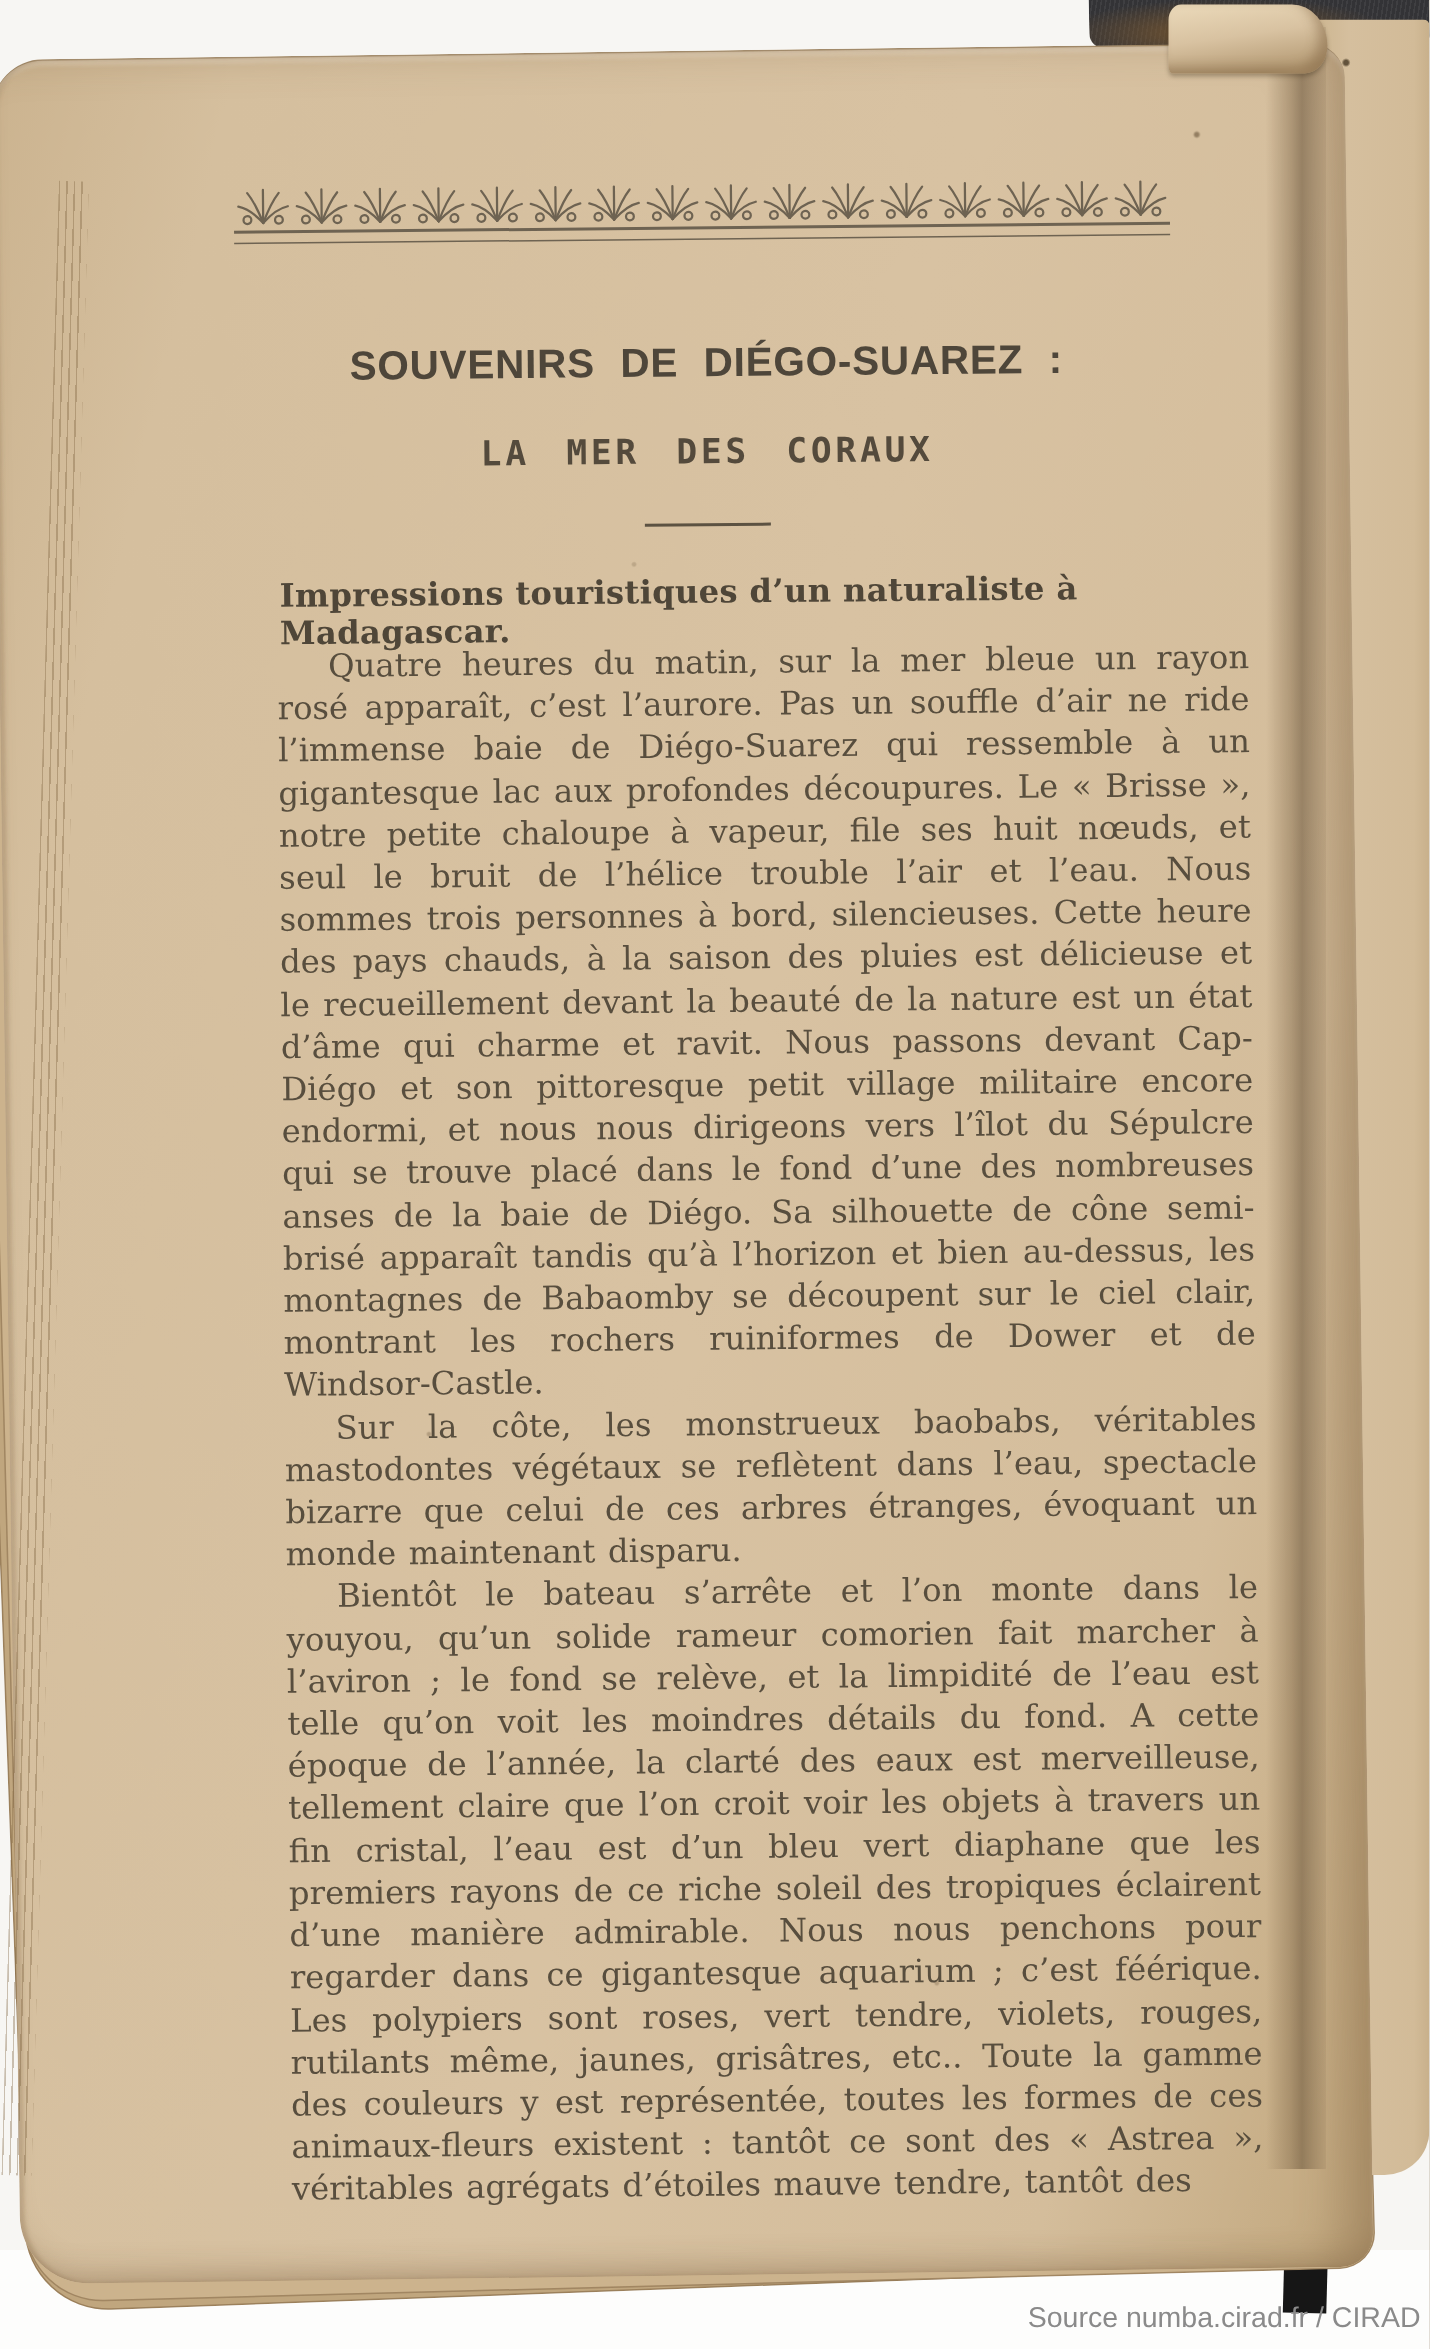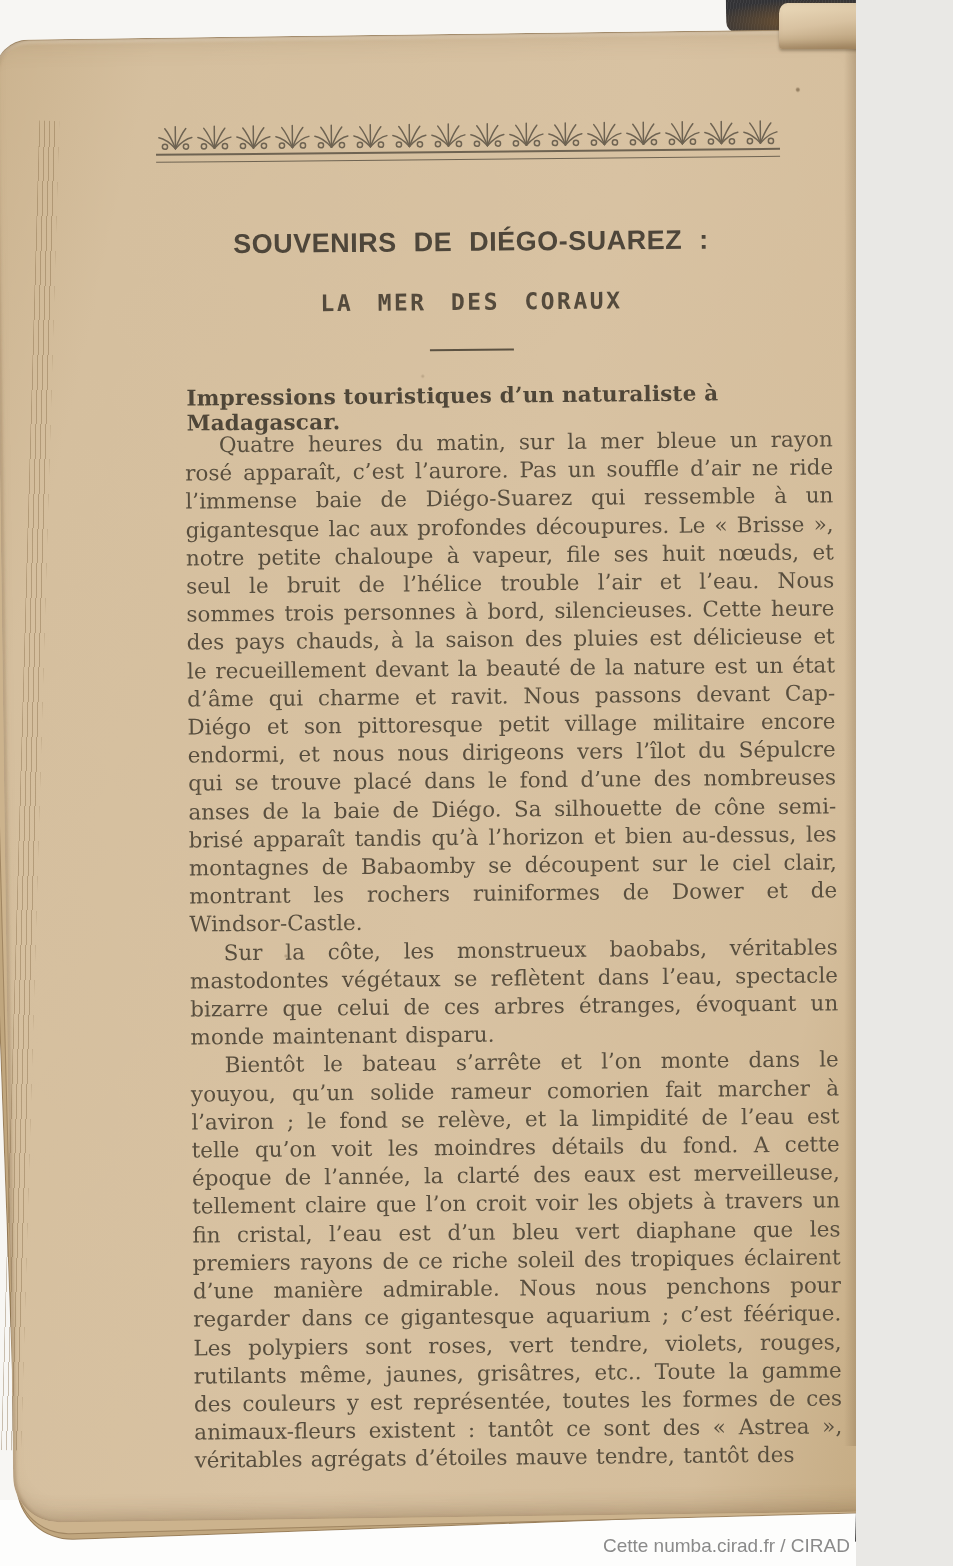--- a/index.html
+++ b/index.html
@@ -1,16 +1,16 @@
 <!DOCTYPE html>
 <html><head>
 <meta charset="utf-8">
 <style>
   html,body{margin:0;padding:0;background:#e9e8e5;}
-  .scan{position:relative;width:856px;height:1566px;overflow:hidden;
+  .scan{position:relative;width:953px;height:1566px;overflow:hidden;
         background:#f7f6f3;font-family:"DejaVu Serif",serif;}
 
   
   .bottom-strip{position:absolute;left:0;top:1500px;width:953px;height:66px;
         background:#fdfdfc;z-index:0;}
 
   
   .cover{position:absolute;left:726px;top:-8px;width:227px;height:38px;z-index:2;
         background:
           radial-gradient(ellipse at 38% 75%, rgba(122,88,48,.85) 0 6%, rgba(122,88,48,0) 55%),
@@ -147,15 +147,15 @@
         <p>Sur la côte, les monstrueux baobabs, véritables mastodontes végétaux se reflètent dans l’eau, spectacle bizarre que celui de ces arbres étranges, évoquant un monde maintenant disparu.</p>
         <p>Bientôt le bateau s’arrête et l’on monte dans le youyou, qu’un solide rameur comorien fait marcher à l’aviron ; le fond se relève, et la limpidité de l’eau est telle qu’on voit les moindres détails du fond. A cette époque de l’année, la clarté des eaux est merveilleuse, tellement claire que l’on croit voir les objets à travers un fin cristal, l’eau est d’un bleu vert diaphane que les premiers rayons de ce riche soleil des tropiques éclairent d’une manière admirable. Nous nous penchons pour regarder dans ce gigantesque aquarium ; c’est féérique. Les polypiers sont roses, vert tendre, violets, rouges, rutilants même, jaunes, grisâtres, etc.. Toute la gamme des couleurs y est représentée, toutes les formes de ces animaux-fleurs existent : tantôt ce sont des « Astrea », véritables agrégats d’étoiles mauve tendre, tantôt des</p>
       </div>
 
     </div>
   </div>
 
   <div class="gutter"></div>
   <div class="curl"></div>
 
-  <div class="credit">Cette numba.cirad.fr / CIRAD</div>
+  <div class="credit">Source numba.cirad.fr / CIRAD</div>
 
 </div>
 
 </body></html>

